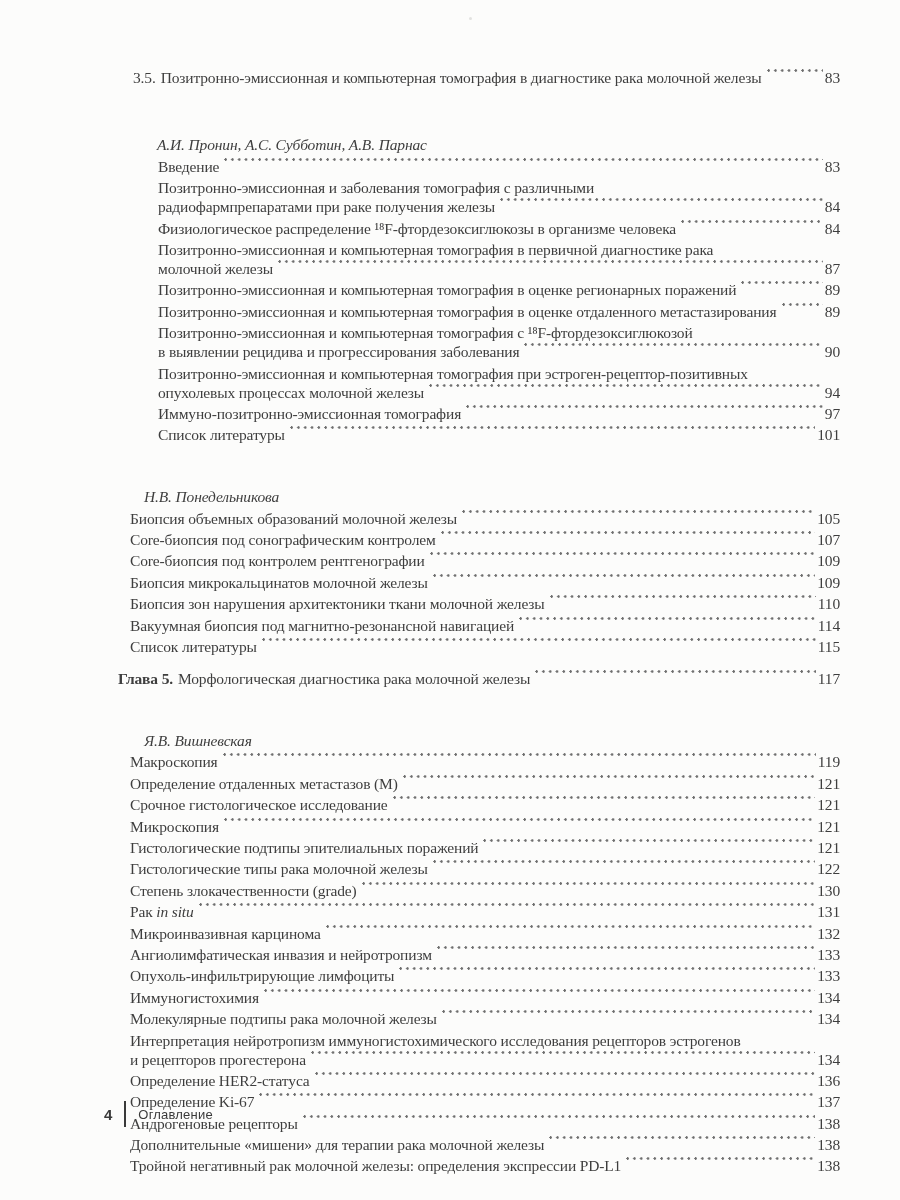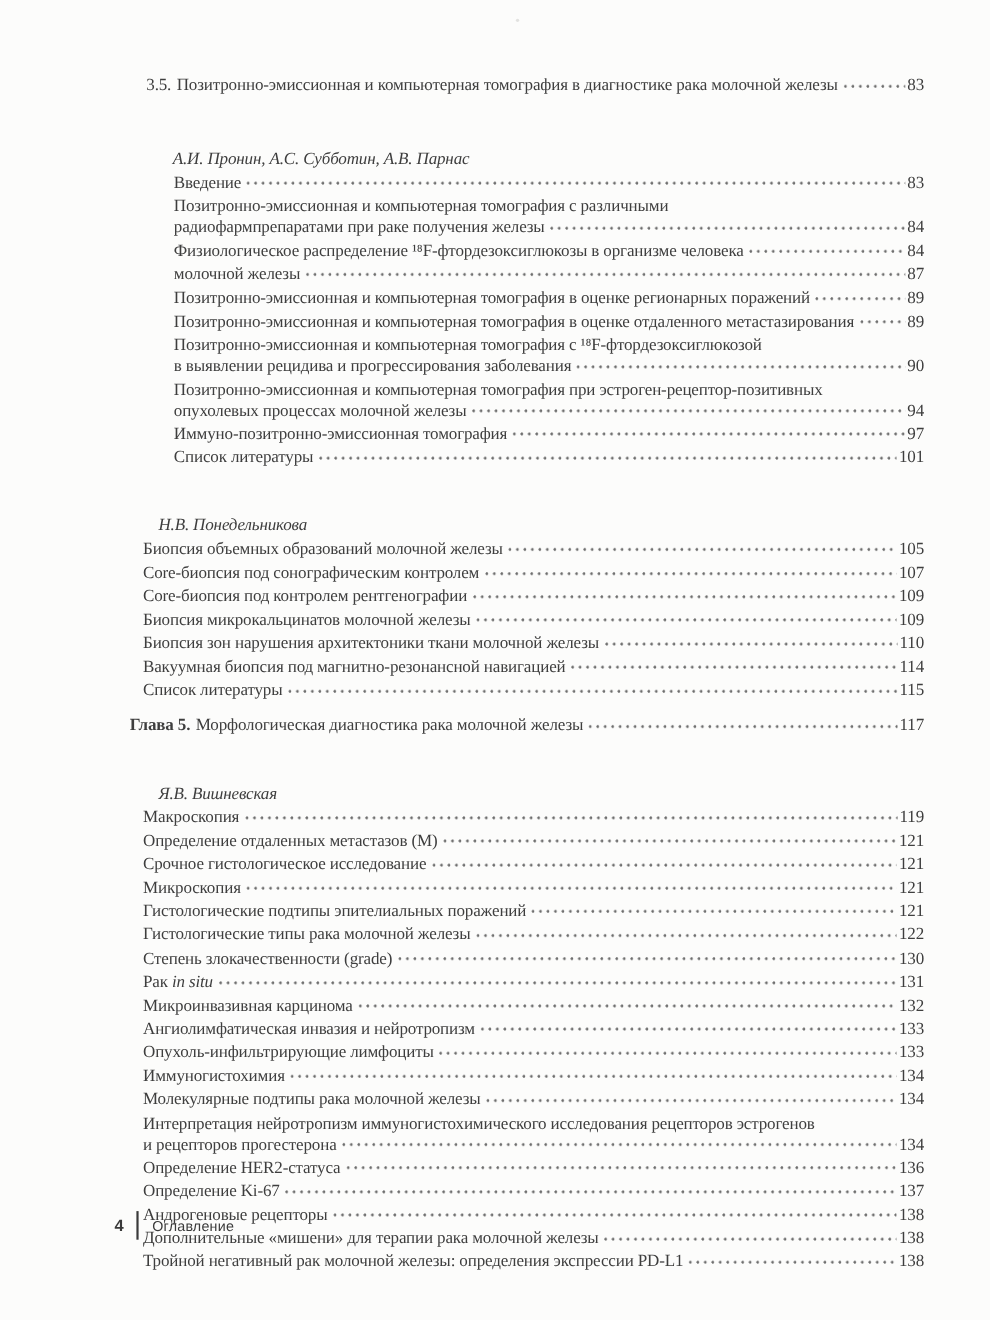--- a/index.html
+++ b/index.html
@@ -15,21 +15,21 @@
     position:absolute;left:469px;top:17px;width:3px;height:3px;
     background:#e2e2e0;border-radius:50%;
   }
   .toc{
     position:absolute;top:66px;left:118px;width:722px;
     font-size:15.5px;line-height:19px;letter-spacing:-0.15px;
   }
   .block{margin-top:13px;}
   .block:first-child{margin-top:0;}
   .entry{margin-top:2.4px;}
-  .row{display:flex;align-items:center;}
+  .row{display:flex;align-items:flex-start;}
   .txt{white-space:nowrap;flex:0 0 auto;}
   .tline{white-space:nowrap;}
   .dots{
     flex:1 1 auto;min-width:8px;height:4px;margin:0 2px 0 5px;
     background-image:radial-gradient(circle at 1.6px 1.5px, var(--dots,#6e6e6e) 1.05px, rgba(0,0,0,0) 1.5px);
     background-size:6.8px 3px;
     background-repeat:repeat-x;
     background-position:left bottom;
   }
   .pg{flex:0 0 auto;}
@@ -70,35 +70,36 @@
         </div>
         <div class="entry authors">А.И. Пронин, А.С. Субботин, А.В. Парнас</div>
         <div class="entry item">
           <div class="row">
             <span class="txt">Введение</span>
             <span class="dots"></span>
             <span class="pg">83</span>
           </div>
         </div>
         <div class="entry item">
-          <div class="tline">Позитронно-эмиссионная и компьютерная томография с различными</div>
+          <div class="tline">Позитронно-эмиссионная и заболевания томография с различными</div>
           <div class="row">
             <span class="txt">радиофармпрепаратами при раке получения железы</span>
             <span class="dots"></span>
             <span class="pg">84</span>
           </div>
         </div>
         <div class="entry item">
           <div class="row">
             <span class="txt">Физиологическое распределение ¹⁸F-фтордезоксиглюкозы в организме человека</span>
             <span class="dots"></span>
             <span class="pg">84</span>
           </div>
         </div>
         <div class="entry item">
+          <div class="tline">Позитронно-эмиссионная и компьютерная томография в первичной диагностике рака</div>
           <div class="row">
             <span class="txt">молочной железы</span>
             <span class="dots"></span>
             <span class="pg">87</span>
           </div>
         </div>
         <div class="entry item">
           <div class="row">
             <span class="txt">Позитронно-эмиссионная и компьютерная томография в оценке регионарных поражений</span>
             <span class="dots"></span>

